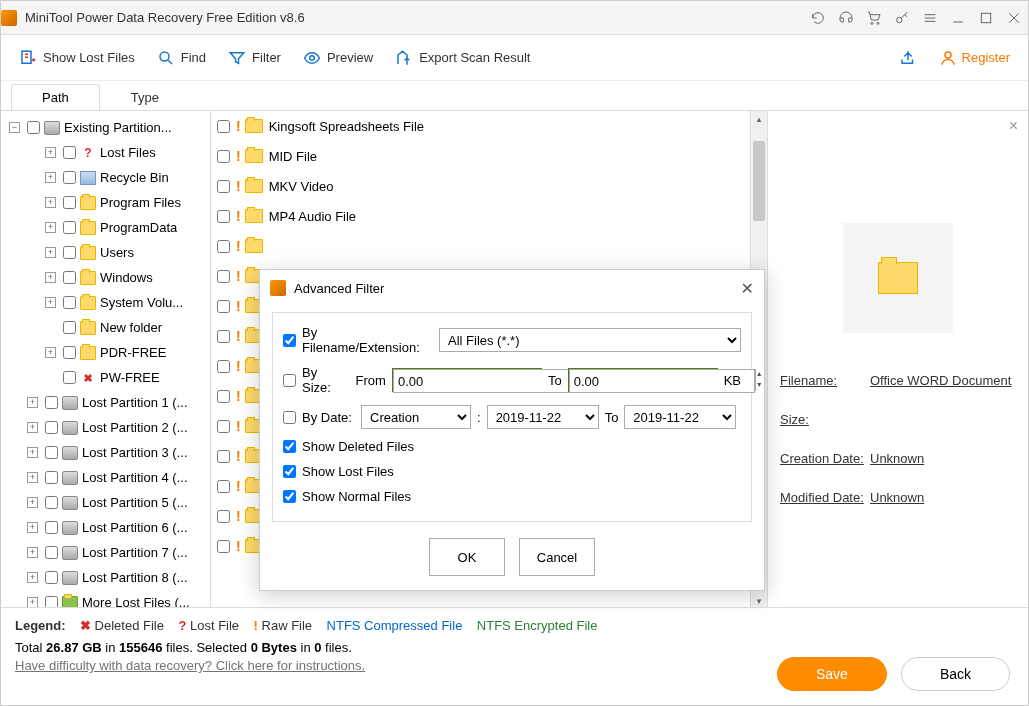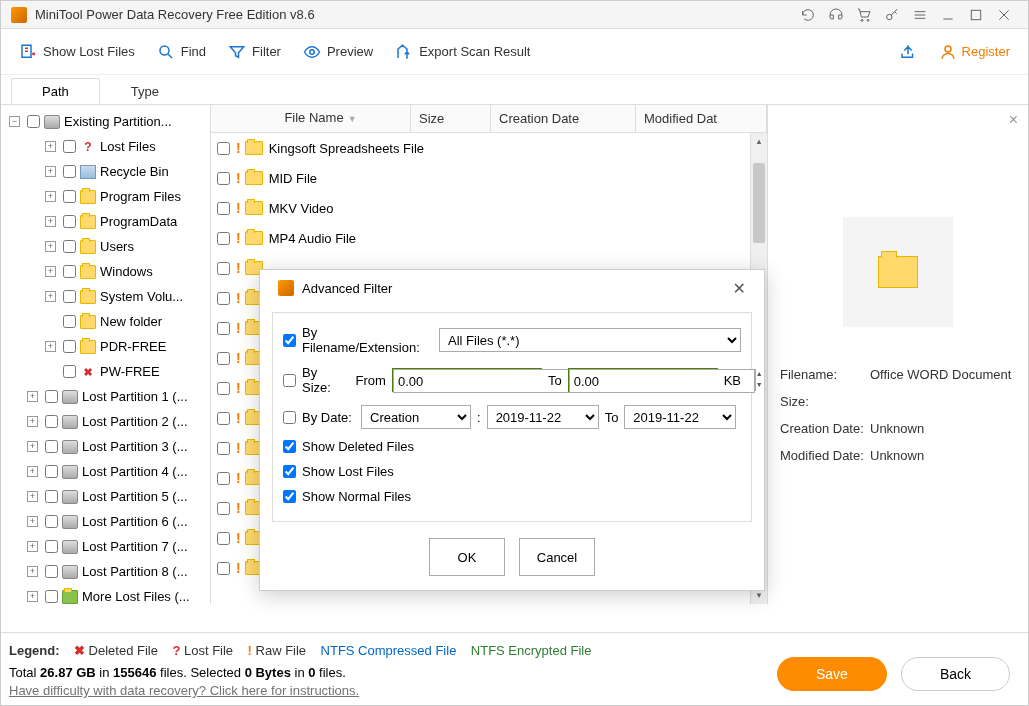--- a/index.html
+++ b/index.html
@@ -1,17 +1,17 @@
 <!DOCTYPE html>
 <html><head>
 <meta charset="utf-8">
 <style>
 * { box-sizing: border-box; margin: 0; padding: 0; font-family: "Segoe UI", Tahoma, sans-serif; font-size: 13px; }
 body { background: #fff; width: 1029px; height: 706px; overflow: hidden; position: relative; border: 1px solid #ccc; }
-.titlebar { height: 28px; background: #f5f5f5; display: flex; align-items: center; padding: 0 10px; border-bottom: 1px solid #ddd; }
+.titlebar { height: 34px; background: #f5f5f5; display: flex; align-items: center; padding: 0 0; border-bottom: 1px solid #ddd; }
 .titlebar .app-icon { width: 16px; height: 16px; background: linear-gradient(135deg,#f90,#c60); margin-right: 8px; border-radius:2px; }
 .titlebar .title { color: #333; font-size: 13px; }
 .titlebar .spacer { flex: 1; }
 .titlebar .ticon { width: 28px; height: 28px; display:flex; align-items:center; justify-content:center; color:#666; cursor:pointer; }
 .titlebar .ticon svg { width:16px; height:16px; stroke:#666; fill:none; stroke-width:1.5; }
 .titlebar .ticon.close svg { stroke:#666; }
 .toolbar { height: 46px; display: flex; align-items: center; padding: 0 18px; gap: 22px; border-bottom:1px solid #eee;}
 .tbtn { display:flex; align-items:center; gap:6px; color:#333; cursor:pointer; }
 .tbtn svg { width:18px; height:18px; }
 .toolbar .spacer { flex:1; }
@@ -41,33 +41,33 @@
 .grid-body { flex:1; overflow-y:auto; position:relative; }
 .grow { display:flex; align-items:center; height:30px; padding-left:6px; }
 .grow input{margin-right:6px;}
 .grow .ex { color:#f57c00; font-weight:bold; margin-right:4px; font-size:14px;}
 .grow .gf { width:18px; height:14px; margin-right:6px;}
 .detail { width:260px; padding:12px; position:relative; }
 .detail .close-x{ position:absolute; top:6px; right:10px; color:#999; cursor:pointer; font-size:16px;}
 .detail .thumb { width:110px; height:110px; background:#f4f4f4; margin:100px auto 40px; display:flex; align-items:center; justify-content:center;}
 .detail .thumb .bigfolder{ width:40px;height:32px; background:#ffd96b; border:1px solid #e6b800; position:relative;}
 .detail .thumb .bigfolder::before{content:"";position:absolute;top:-6px;left:2px;width:14px;height:6px;background:#ffd96b;border:1px solid #e6b800;border-bottom:none;}
-.detail dl{ display:grid; grid-template-columns:90px 1fr; row-gap:12px; font-size:13px; color:#333;}
-.footer { position:absolute; bottom:0; left:0; right:0; height:73px; border-top:1px solid #ddd; padding:6px 8px; background:#fff;}
+.detail dl{ display:grid; grid-template-columns:90px 1fr; row-gap:24px; font-size:13px; color:#333;text-decoration:underline;}
+.footer { position:absolute; bottom:0; left:0; right:0; height:98px; border-top:1px solid #ddd; padding:6px 14px; background:#fff;}
 .legend { font-size:13px; color:#333; padding:4px 0;}
 .legend .del{color:#d32f2f;font-weight:bold;} .legend .lost{color:#d32f2f;font-weight:bold;} .legend .raw{color:#f57c00;font-weight:bold;}
 .legend .comp{color:#0066cc;} .legend .enc{color:#2e7d32;}
 .totals{ padding:3px 0;}
 .helplink{ color:#737373; text-decoration:underline; cursor:pointer;}
 .footer-btns{ position:absolute; right:18px; bottom:14px; display:flex; gap:14px;}
 .btn{ padding:8px 38px; border-radius:18px; border:1px solid #ccc; background:#fff; cursor:pointer; font-size:14px;}
 .btn.primary{ background:#ff8c00; border-color:#ff8c00; color:#fff;}
 
 .dialog{ position:absolute; top:268px; left:258px; width:506px; background:#fff; border:1px solid #ccc; box-shadow:0 4px 20px rgba(0,0,0,0.2); }
-.dlg-title{ height:36px; display:flex; align-items:center; padding:0 18px; }
+.dlg-title{ height:36px; display:flex; align-items:center; padding:0 10px; }
 .dlg-title .app-icon{width:16px;height:16px;background:linear-gradient(135deg,#f90,#c60);margin-right:8px;border-radius:2px;}
 .dlg-title .dclose{ margin-left:auto; cursor:pointer; font-size:16px; color:#555;}
 .dlg-body{ border:1px solid #ddd; margin:6px 12px; padding:12px 10px;}
 .frow{ display:flex; align-items:center; margin-bottom:10px; gap:6px;}
 .frow label{ display:flex; align-items:center;}
 .frow input[type=checkbox]{margin-right:6px;}
 .frow .flabel{ width:150px;}
 .frow select,.frow input[type=text]{ border:1px solid #aaa; height:24px; padding:0 4px; background:#fff;}
 .sel-wide{flex:1;} 
 .numbox{display:flex; border:1px solid #4d7c0f; height:24px; width:150px;}
@@ -310,27 +310,20 @@
       </div>
     <div class="tree-node indent1">
       <span class="pm">+</span>
         <input type="checkbox" style="">
         <span class="ficon folder-icon" style="background:#8bc34a;border-color:#689f38;"></span>
         <span class="lbl">More Lost Files (...</span>
     </div>
   </div>
 
   <div class="filegrid">
-    <div class="grid-head">
-      <div style="width:20px"></div>
-      <div class="gh name"><span>File Name</span><span class="sort-arrow">▼</span></div>
-      <div class="gh size">Size</div>
-      <div class="gh cdate">Creation Date</div>
-      <div class="gh mdate">Modified Dat</div>
-    </div>
     <div class="grid-body" id="grid-body">
       <div class="grow">
           <input type="checkbox" style="">
           <span class="ex">!</span>
           <span class="gf folder-icon"></span>
           <span>Kingsoft Spreadsheets File</span>
         </div>
         <div class="grow">
           <input type="checkbox" style="">
           <span class="ex">!</span>

